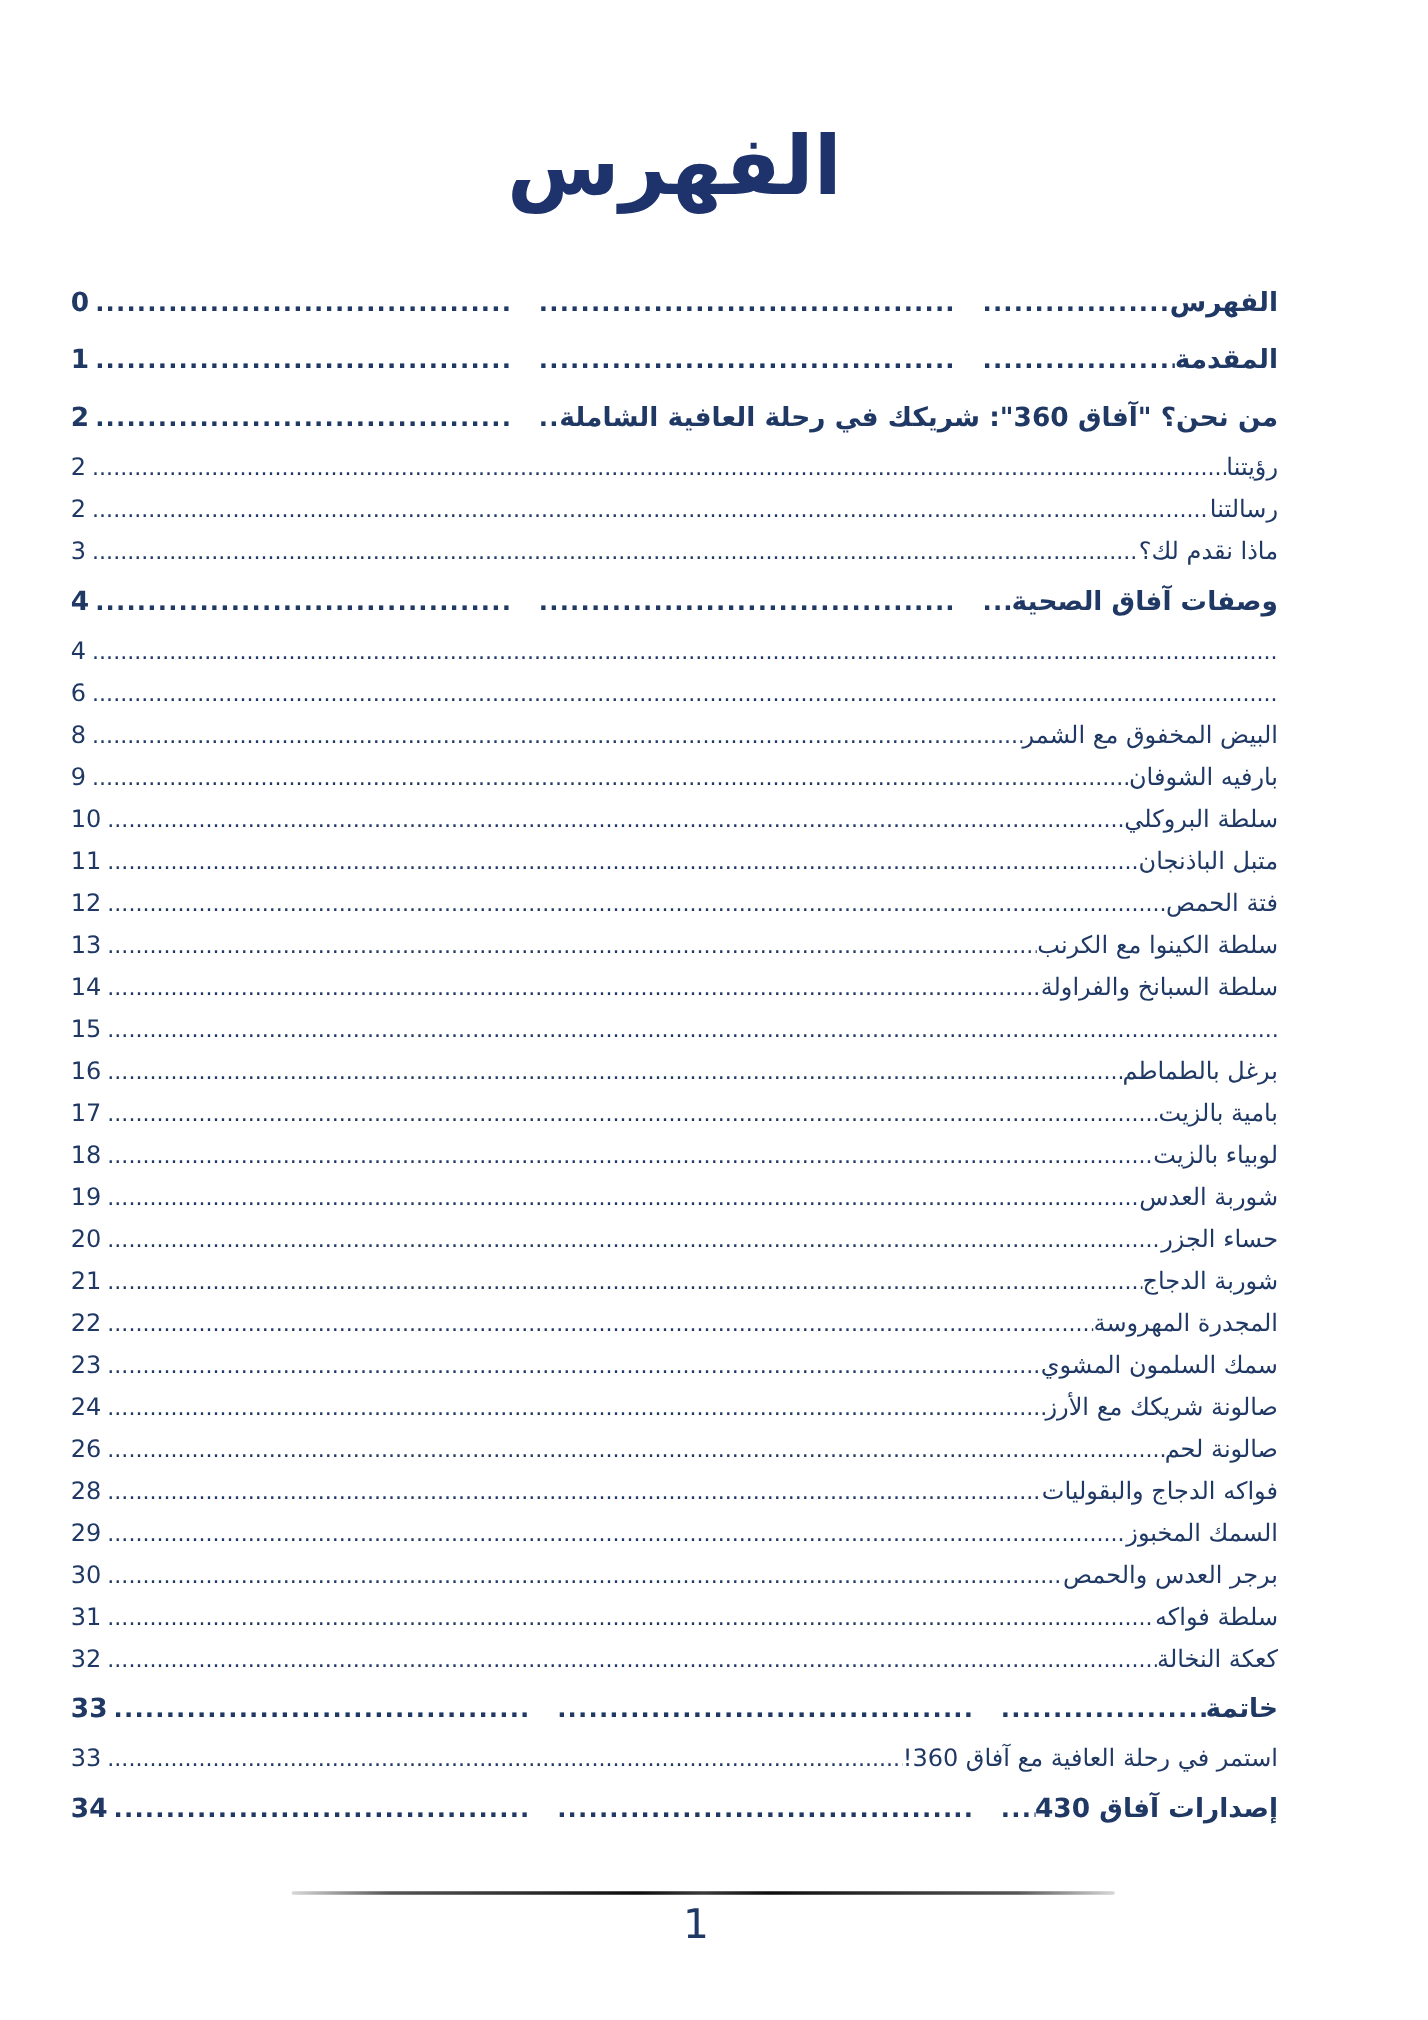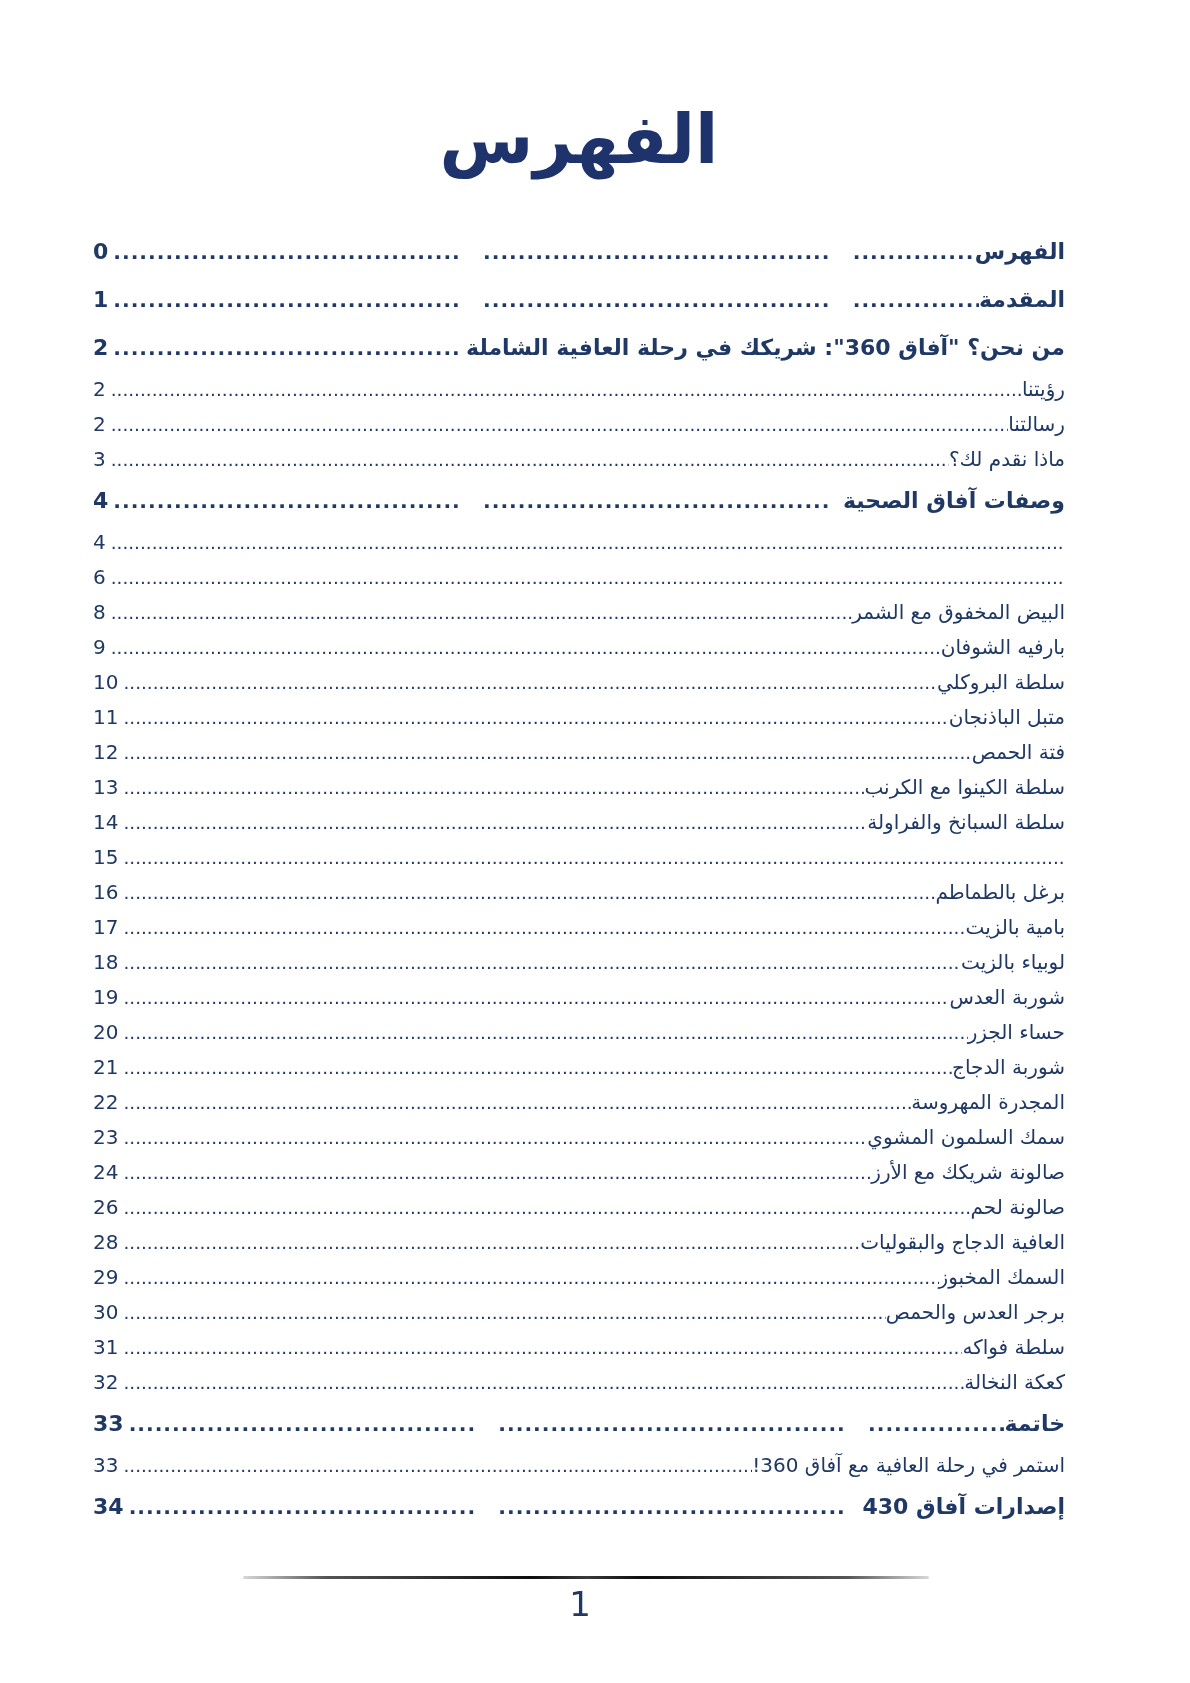--- a/index.html
+++ b/index.html
@@ -6,21 +6,21 @@
   .page {
     position: relative;
     width: 1190px;
     height: 1683px;
     background: #ffffff;
     overflow: hidden;
     font-family: "DejaVu Sans", sans-serif;
     direction: rtl;
   }
   .content {
-    padding: 0 125px 0 93px; 
+    padding: 0 125px 0 59px; 
   }
   .doc-title {
     margin-top: 70px;
     height: 140px;
     line-height: 140px;
     text-align: center;
     font-size: 68px;
     font-weight: bold;
     color: #1e336b;
   }
@@ -213,21 +213,21 @@
           <span class="toc-label">صالونة شريكك مع الأرز</span>
           <span class="leader">................................................................................................................................................................................................................................................................................................................................................................................................................</span>
           <span class="toc-page">24</span>
         </div>
         <div class="toc-row level2">
           <span class="toc-label">صالونة لحم</span>
           <span class="leader">................................................................................................................................................................................................................................................................................................................................................................................................................</span>
           <span class="toc-page">26</span>
         </div>
         <div class="toc-row level2">
-          <span class="toc-label">العافية الدجاج والبقوليات</span>
+          <span class="toc-label">فواكه الدجاج والبقوليات</span>
           <span class="leader">................................................................................................................................................................................................................................................................................................................................................................................................................</span>
           <span class="toc-page">28</span>
         </div>
         <div class="toc-row level2">
           <span class="toc-label">السمك المخبوز</span>
           <span class="leader">................................................................................................................................................................................................................................................................................................................................................................................................................</span>
           <span class="toc-page">29</span>
         </div>
         <div class="toc-row level2">
           <span class="toc-label">برجر العدس والحمص</span>

